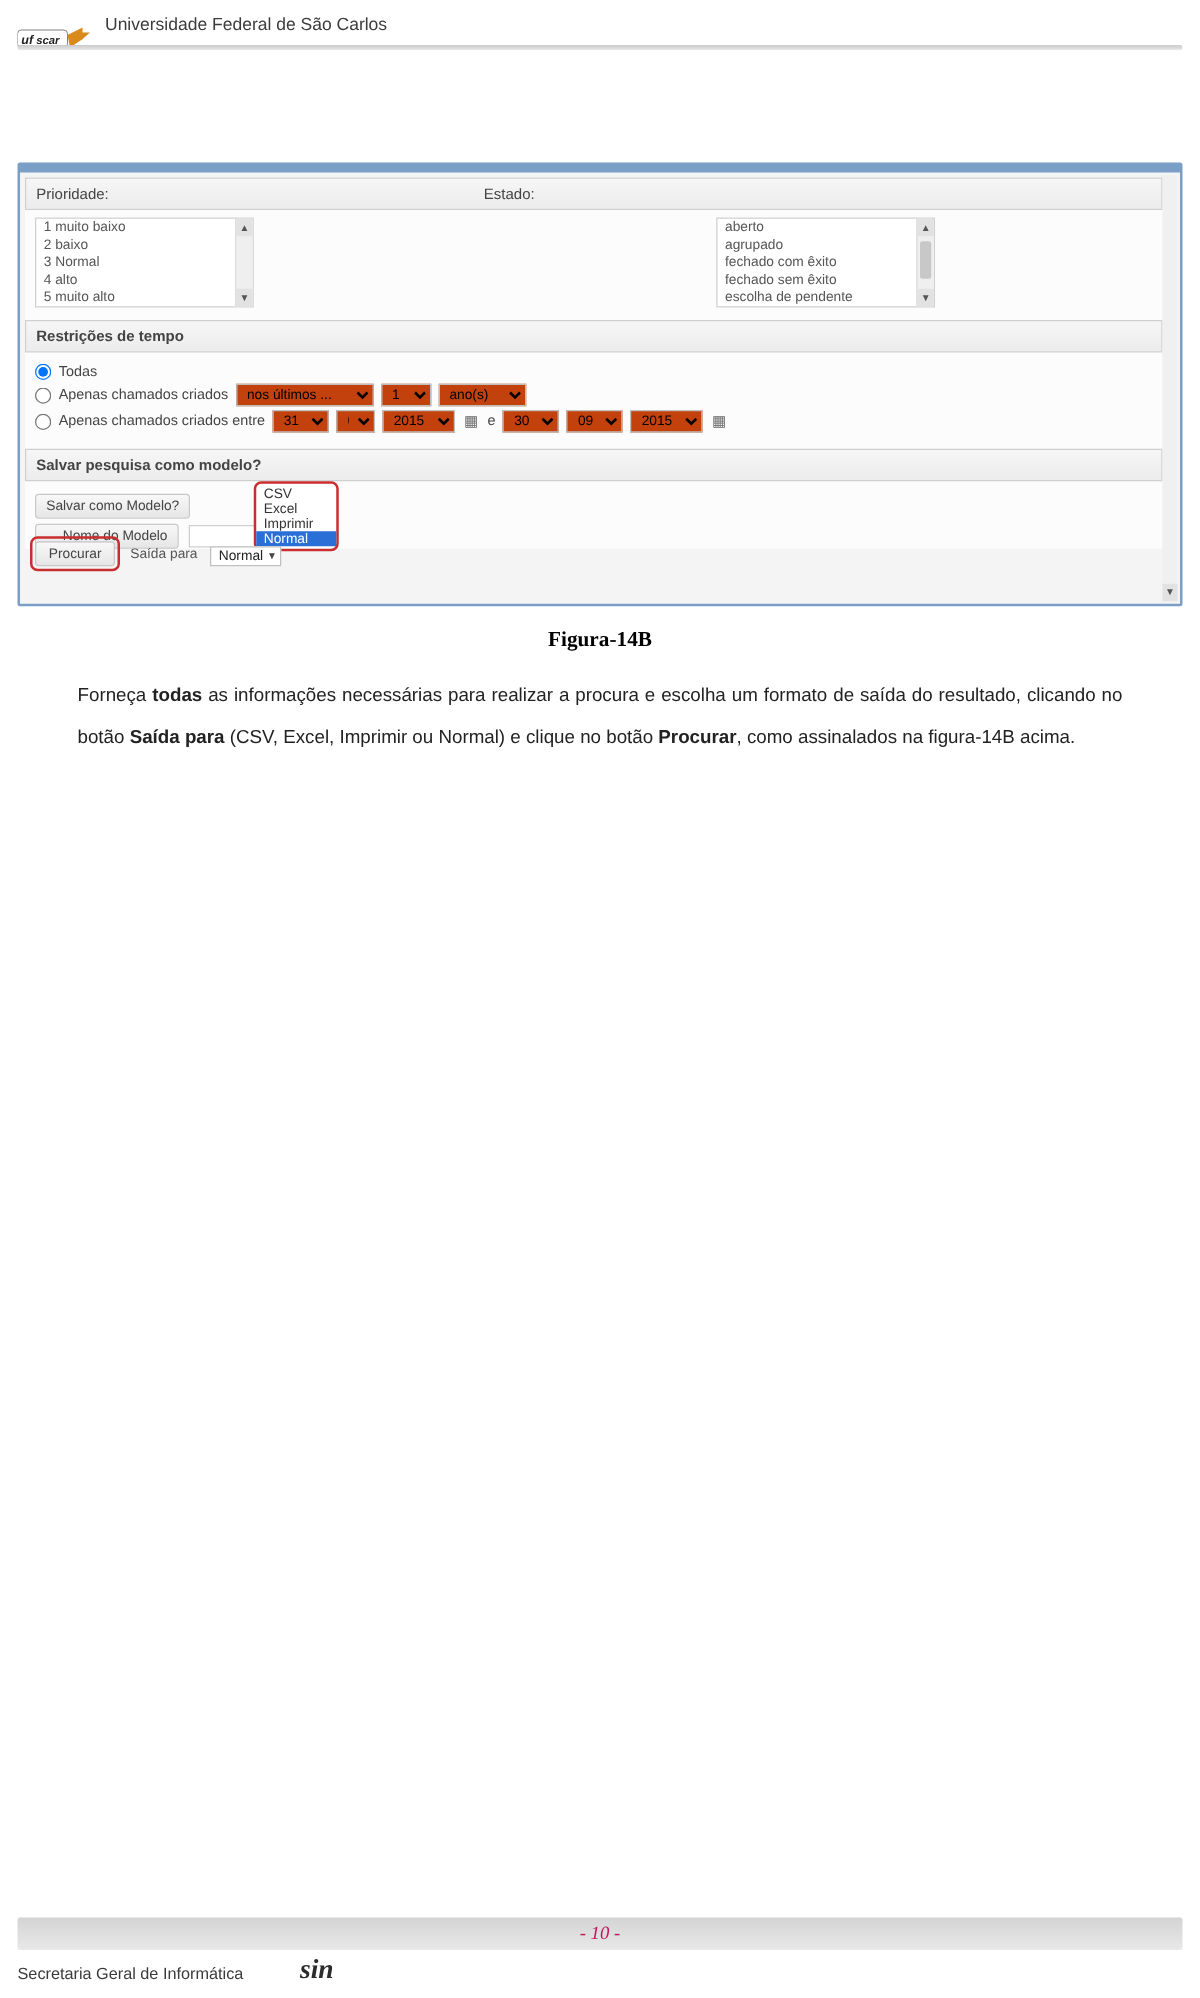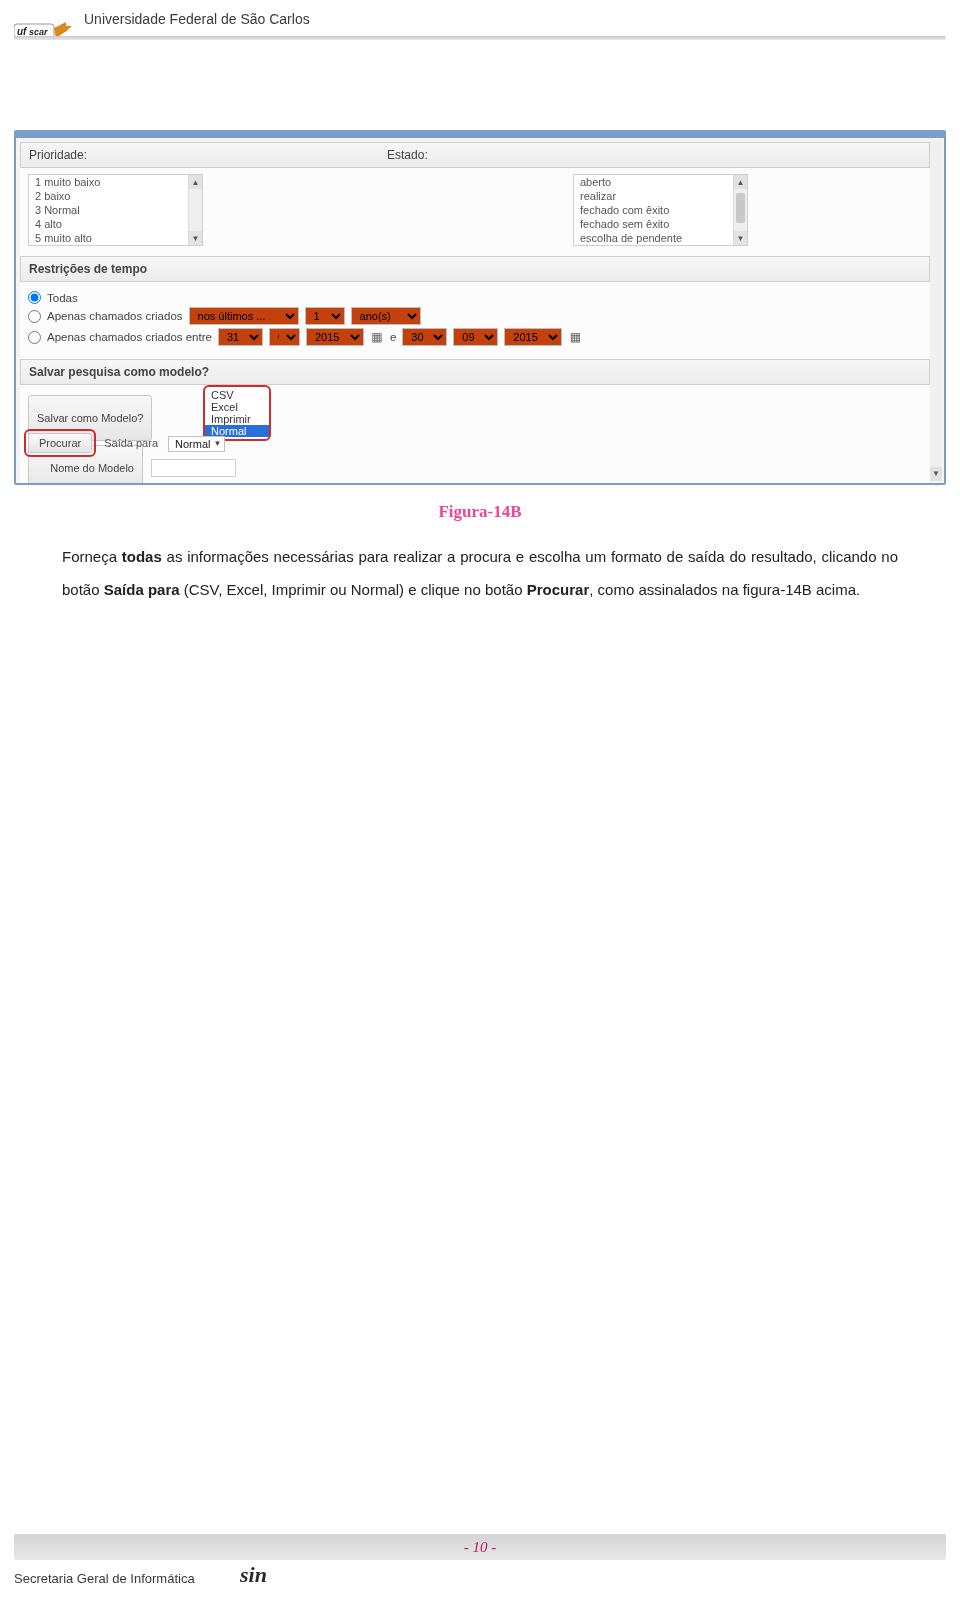--- a/index.html
+++ b/index.html
@@ -162,21 +162,21 @@
     gap: 8px;
     margin: 4px 0;
   }
   .kbtn {
     display: inline-block;
     background: linear-gradient(#f8f8f8, #e6e6e6);
     border: 1px solid #c8c8c8;
     border-radius: 3px;
     font-size: 11px;
     color: #444;
-    padding: 16px 8px;
+    padding: 3px 8px;
     min-width: 115px;
     text-align: right;
   }
   .kbtn.narrow { min-width: 60px; padding: 3px 10px; }
   .input-text {
     border: 1px solid #cfcfcf;
     background: #fff;
     height: 18px;
     width: 85px;
   }
@@ -254,21 +254,21 @@
   }
   
   .fig-caption {
     position: absolute;
     top: 502px;
     left: 0; right: 0;
     text-align: center;
     font-family: "Times New Roman", serif;
     font-weight: bold;
     font-size: 17px;
-    color: #ec4899;
+    color: #000000;
   }
   .para {
     position: absolute;
     top: 540px;
     left: 62px;
     right: 62px;
     font-family: Liberation Sans, sans-serif;
     font-size: 15px;
     color: #222;
     line-height: 2.2;
@@ -344,21 +344,21 @@
         <div class="opt">3 Normal</div>
         <div class="opt">4 alto</div>
         <div class="opt">5 muito alto</div>
         <div class="scroll">
           <div class="sc-up">▲</div>
           <div class="sc-dn">▼</div>
         </div>
       </div>
       <div class="faux-list right">
         <div class="opt">aberto</div>
-        <div class="opt">realizar</div>
+        <div class="opt">agrupado</div>
         <div class="opt">fechado com êxito</div>
         <div class="opt">fechado sem êxito</div>
         <div class="opt">escolha de pendente</div>
         <div class="scroll">
           <div class="sc-up">▲</div>
           <div class="scroll-thumb"></div>
           <div class="sc-dn">▼</div>
         </div>
       </div>
     </div>

